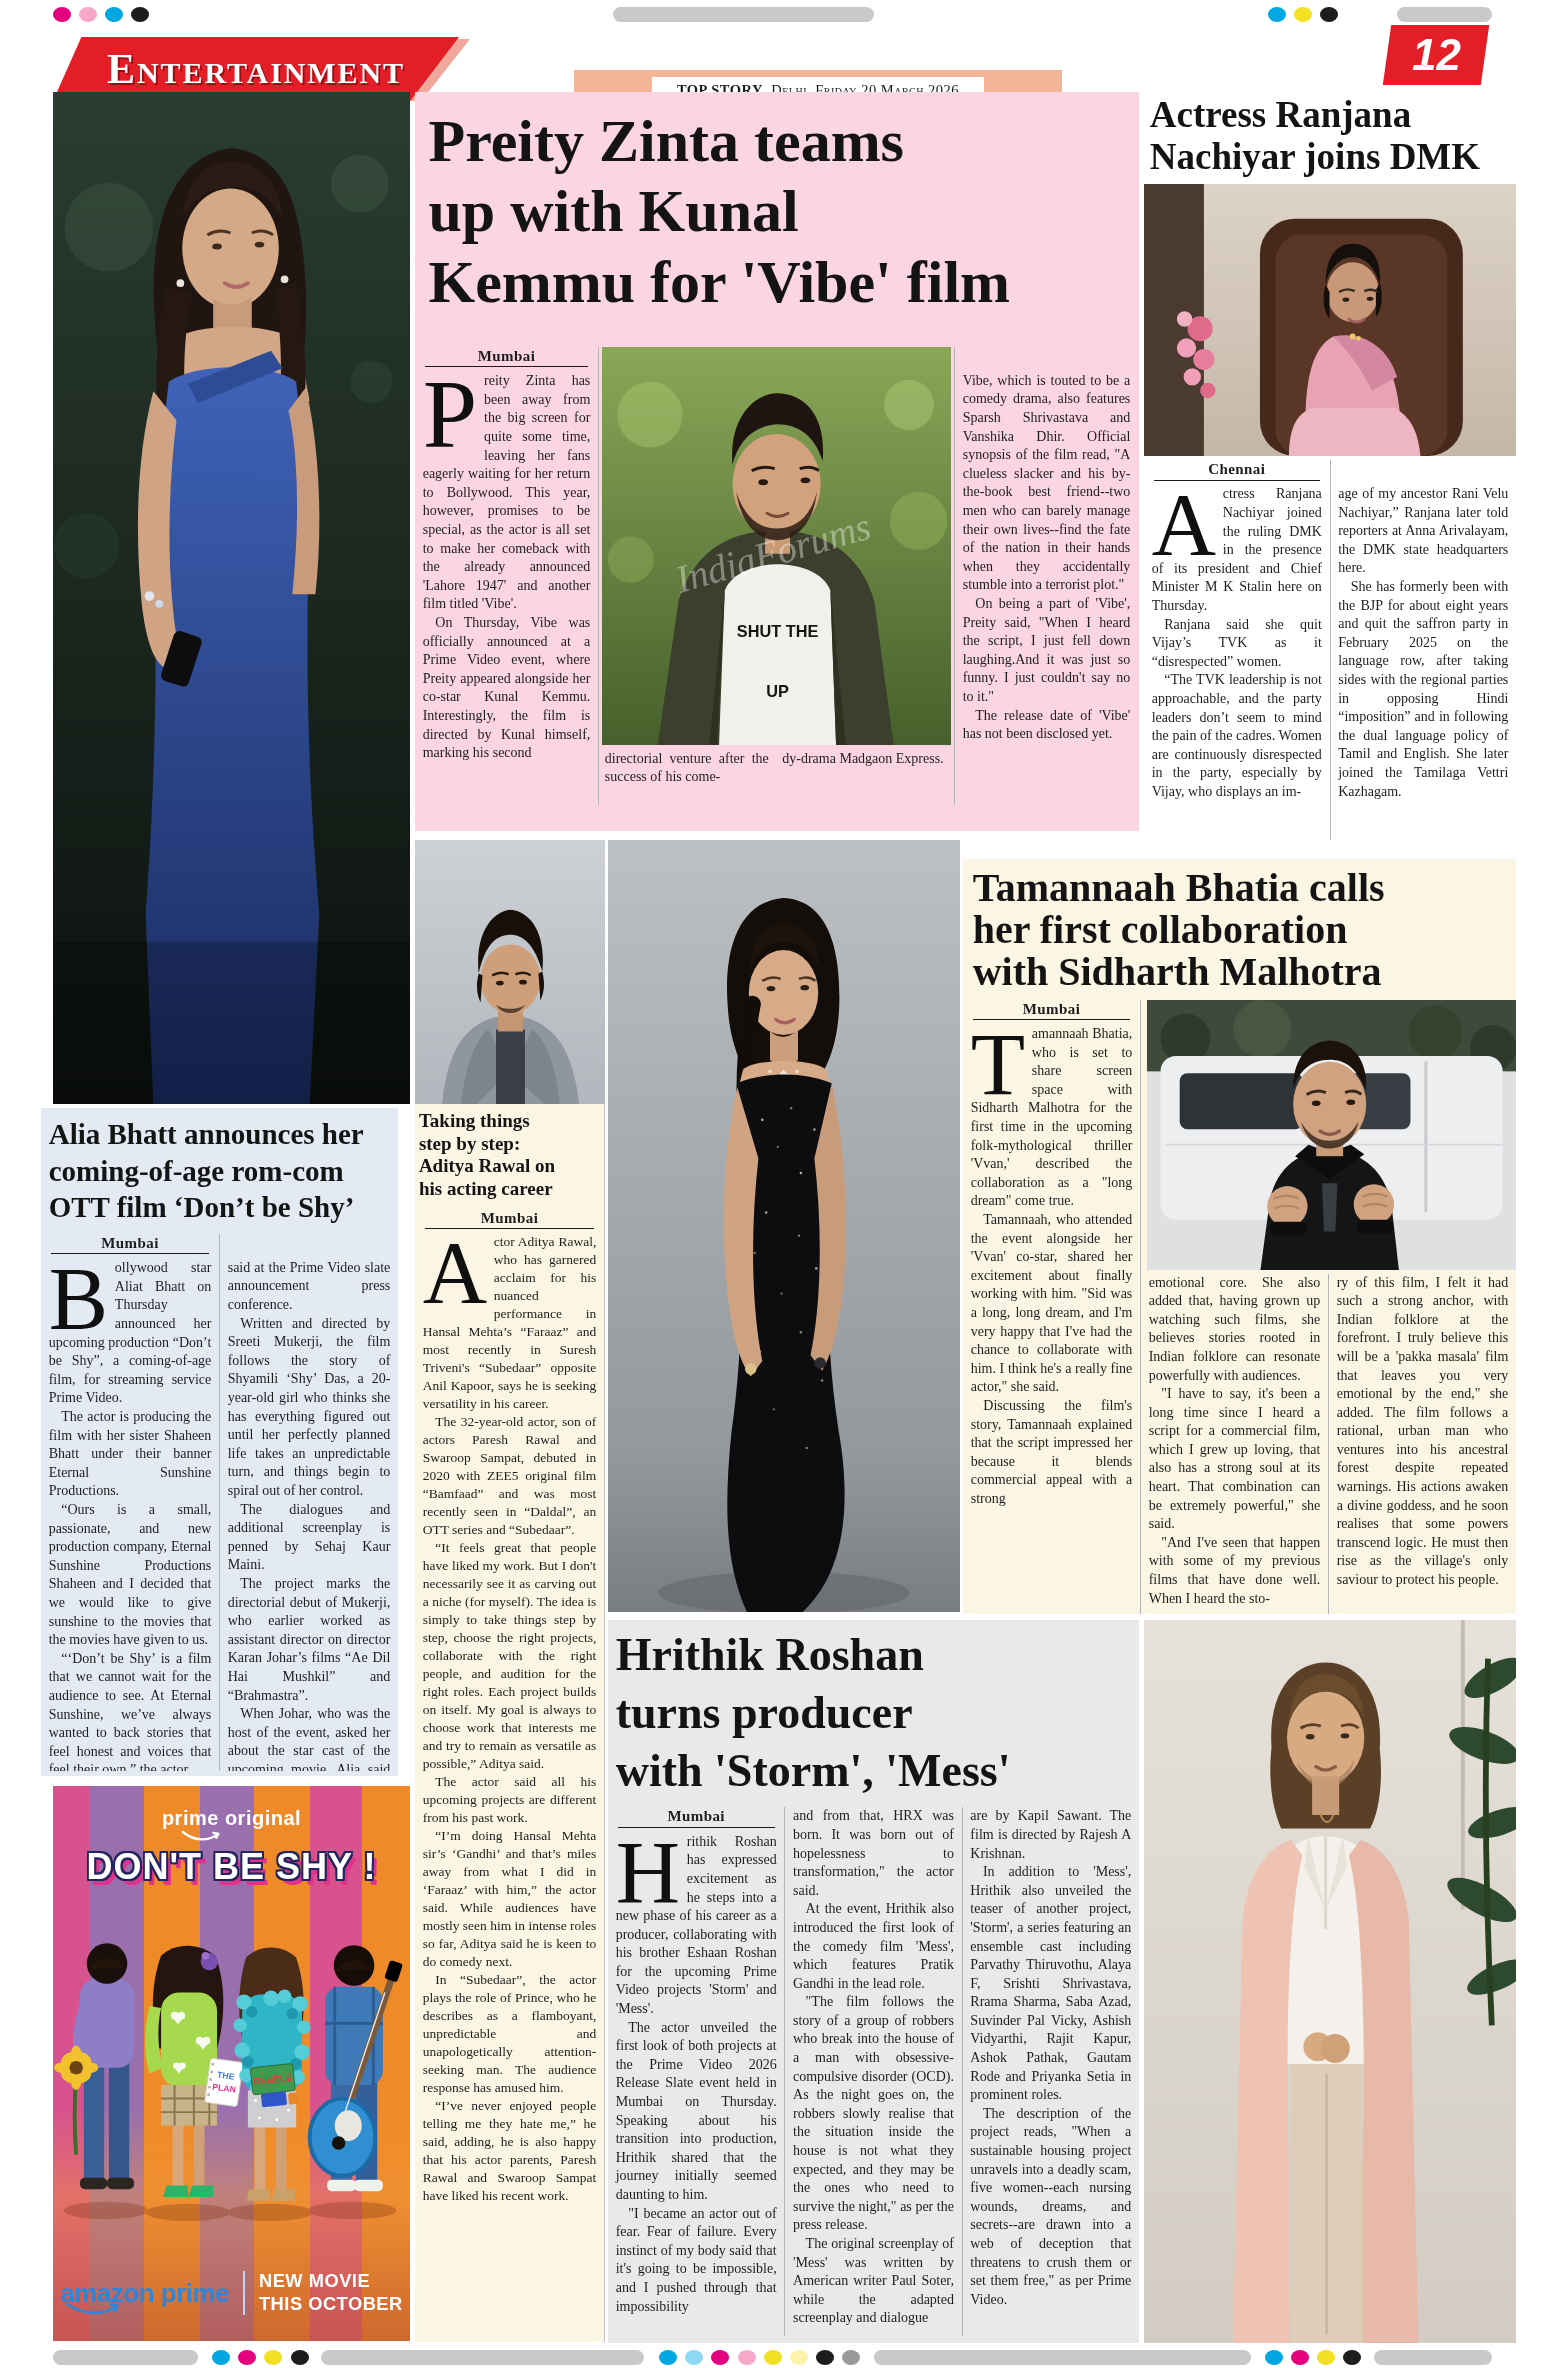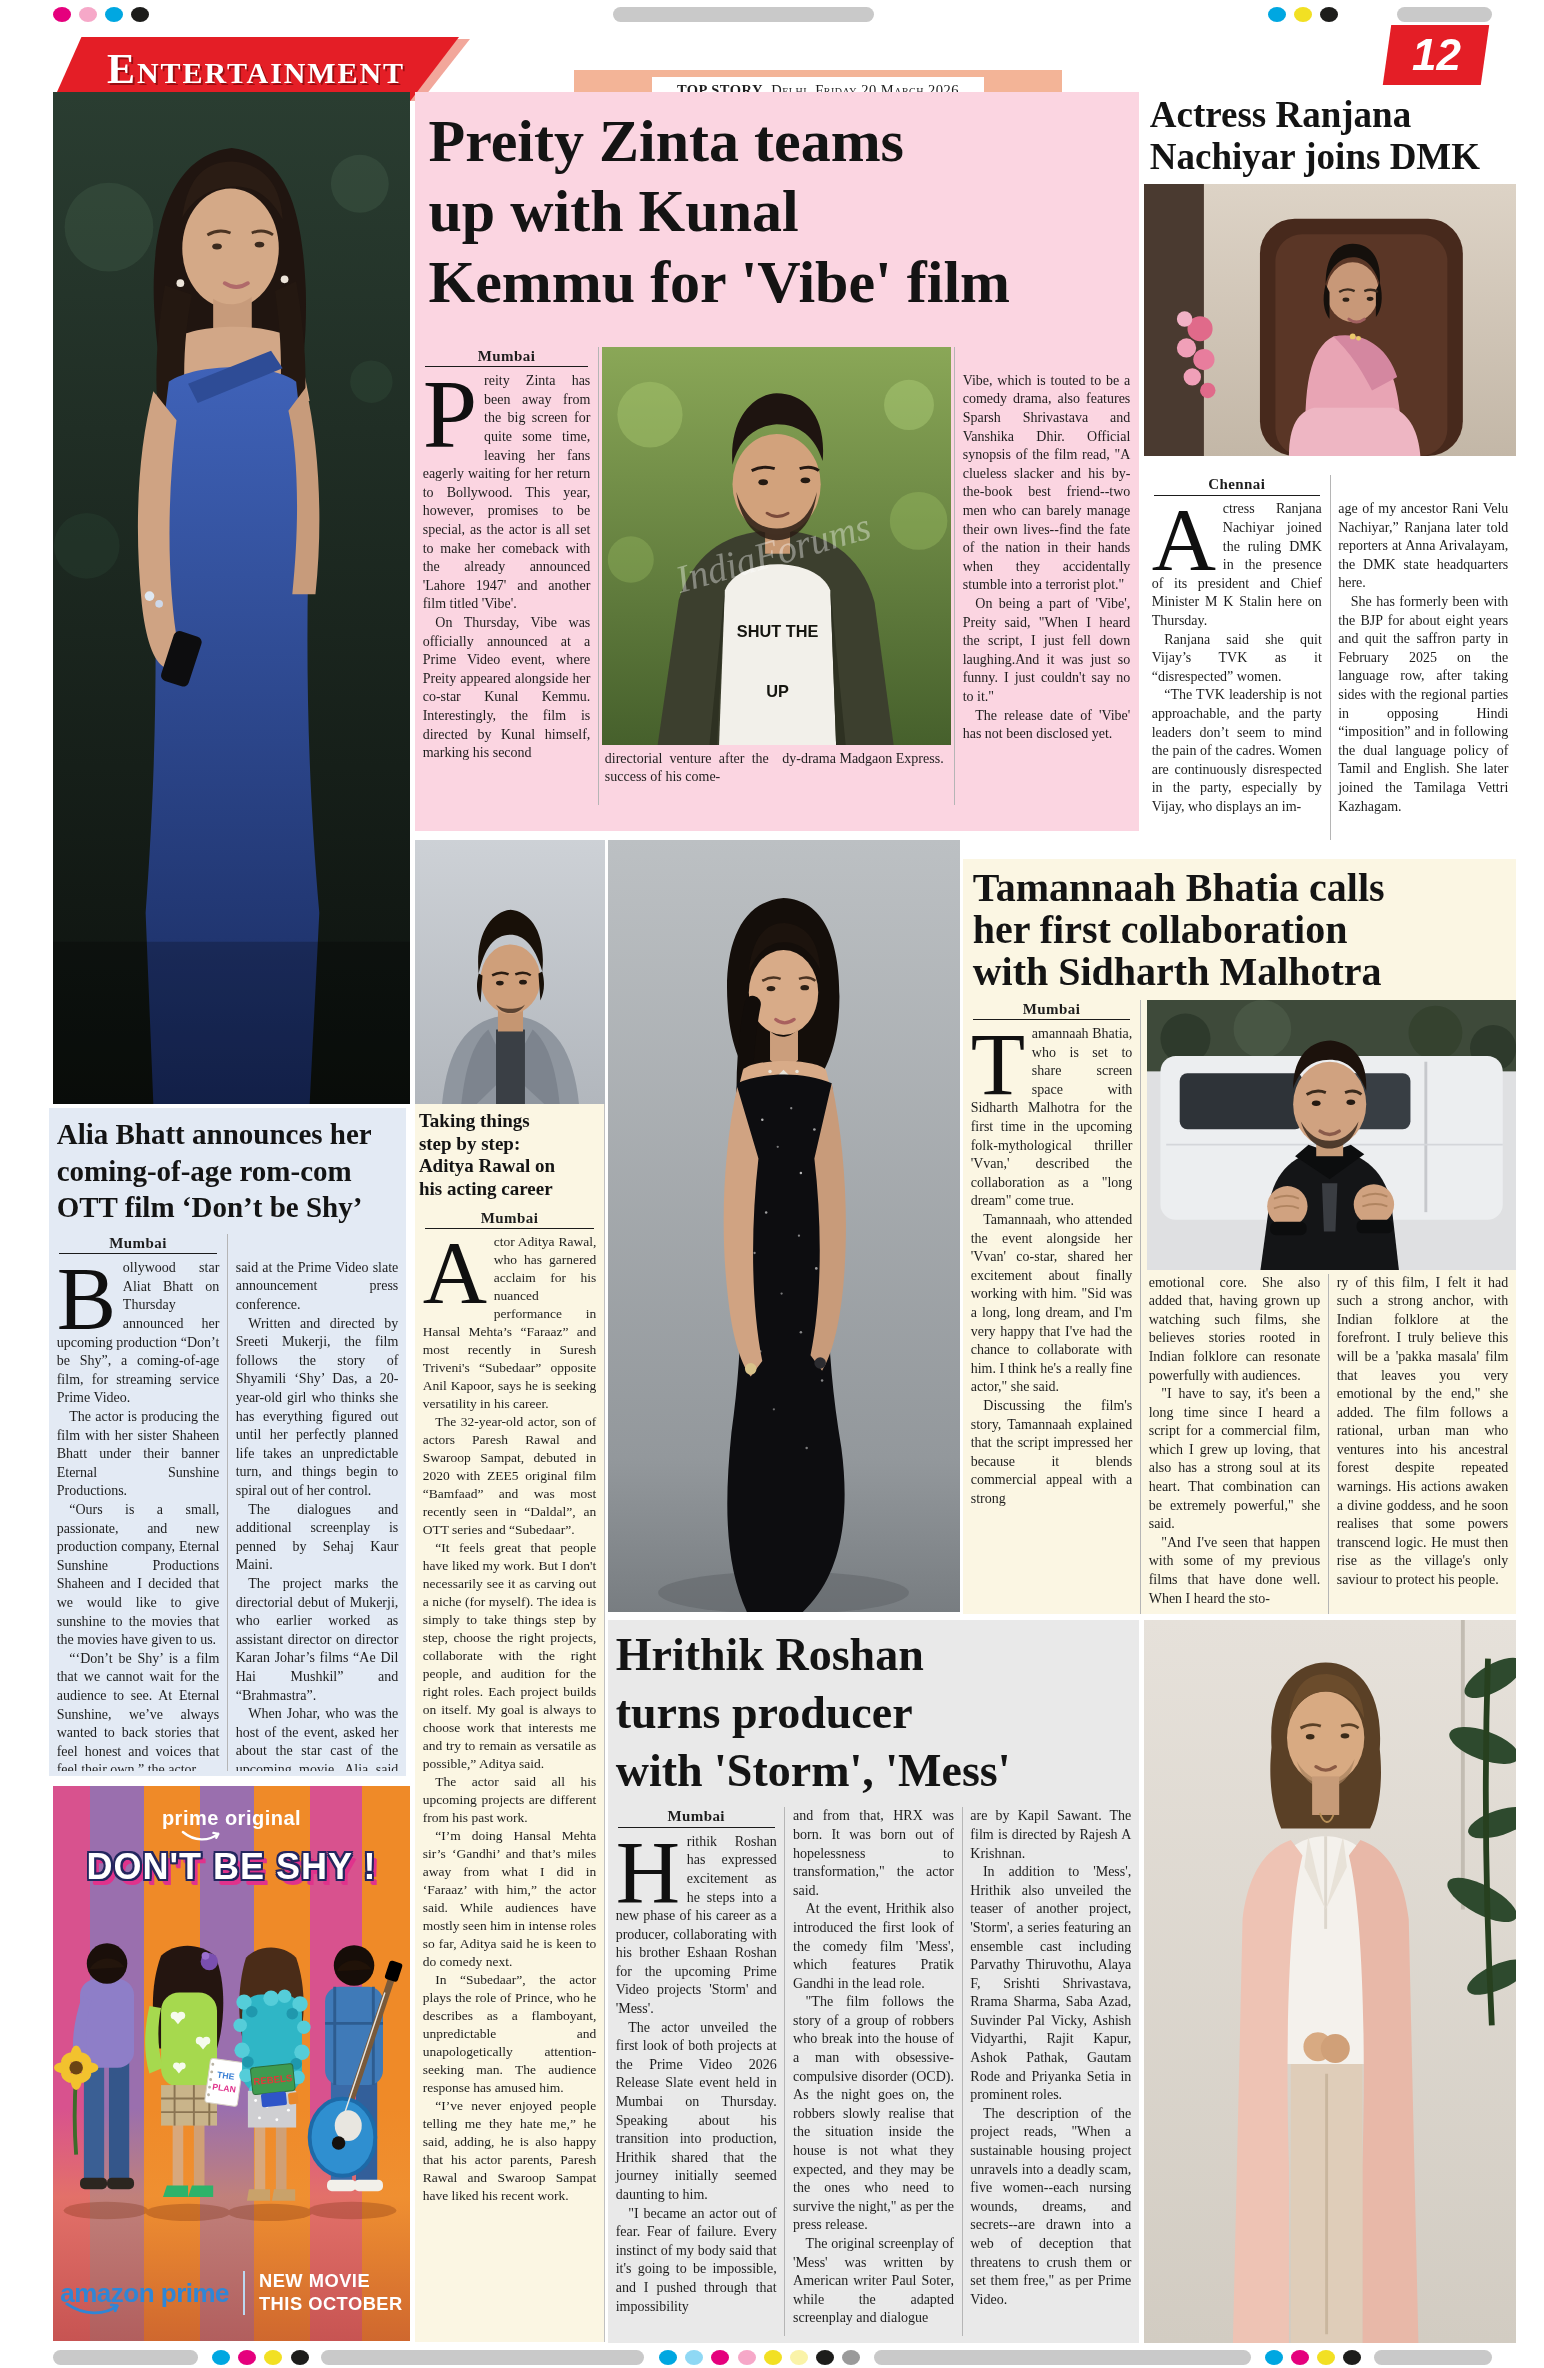--- a/index.html
+++ b/index.html
@@ -245,21 +245,21 @@
         <path d="M188,104 C184,120 186,132 192,140 L192,112 Z M244,102 C248,118 246,130 240,138 L240,110 Z" fill="#15100c"></path>
         <path d="M202,112 q8,-5 16,-1" stroke="#3a2a1e" stroke-width="2.5" fill="none"></path>
           <path d="M228,111 q8,-3 14,1" stroke="#3a2a1e" stroke-width="2.5" fill="none"></path>
         <ellipse cx="209" cy="120" rx="3.5" ry="2.2" fill="#2c2016"></ellipse>
           <ellipse cx="234" cy="119" rx="3.5" ry="2.2" fill="#2c2016"></ellipse>
         <path d="M212,140 q8,6 16,0" stroke="#a06060" stroke-width="3" fill="none" stroke-linecap="round"></path>
         <circle cx="216" cy="158" r="3" fill="#e8c86a"></circle>
           <circle cx="222" cy="160" r="2.5" fill="#e8c86a"></circle>
       </svg>
     </div>
-    <div class="cols" style="margin-top:19px">
+    <div class="cols" style="margin-top:4px">
       <div class="col" style="height:388px">
         <div class="dateline">Chennai</div>
         <p class="para"><span class="dropcap">A</span><span>ctress Ranjana Nachiyar joined the ruling DMK in the presence of its president and Chief Minister M K Stalin here on Thursday.</span></p>
         <p class="para">Ranjana said she quit Vijay’s TVK as it “disrespected” women.</p>
         <p class="para">“The TVK leadership is not approachable, and the party leaders don’t seem to mind the pain of the cadres. Women are continuously disrespected in the party, especially by Vijay, who displays an im-</p>
       </div>
       <div class="col pt26" style="height:388px">
         <p class="para">age of my ancestor Rani Velu Nachiyar,” Ranjana later told reporters at Anna Arivalayam, the DMK state headquarters here.</p>
         <p class="para">She has formerly been with the BJP for about eight years and quit the saffron party in February 2025 on the language row, after taking sides with the regional parties in opposing Hindi “imposition” and in following the dual language policy of Tamil and English. She later joined the Tamilaga Vettri Kazhagam.</p>
       </div>
@@ -416,21 +416,21 @@
             <p class="para">"And I've seen that happen with some of my previous films that have done well. When I heard the sto-</p>
           </div>
           <div class="col" style="height:340px">
             <p class="para">ry of this film, I felt it had such a strong anchor, with Indian folklore at the forefront. I truly believe this will be a 'pakka masala' film that leaves you very emotional by the end," she added. The film follows a rational, urban man who ventures into his ancestral forest despite repeated warnings. His actions awaken a divine goddess, and he soon realises that some powers transcend logic. He must then rise as the village's only saviour to protect his people.</p>
           </div>
         </div>
       </div>
     </div>
   </div>
 
-  <div class="block bg-blue" style="left:49px;top:1108px;width:357px;height:668px">
+  <div class="block bg-blue" style="left:41px;top:1108px;width:357px;height:668px">
     <h2 class="headline h-alia">
       <div>Alia Bhatt announces her</div>
       <div>coming-of-age rom-com</div>
       <div>OTT film ‘Don’t be Shy’</div>
     </h2>
     <div class="cols" style="margin-top:7.7px">
       <div class="col" style="height:537px">
         <div class="dateline">Mumbai</div>
         <p class="para"><span class="dropcap">B</span><span>ollywood star Aliat Bhatt on Thursday announced her upcoming production “Don’t be Shy”, a coming-of-age film, for streaming service Prime Video.</span></p>
         <p class="para">The actor is producing the film with her sister Shaheen Bhatt under their banner Eternal Sunshine Productions.</p>

